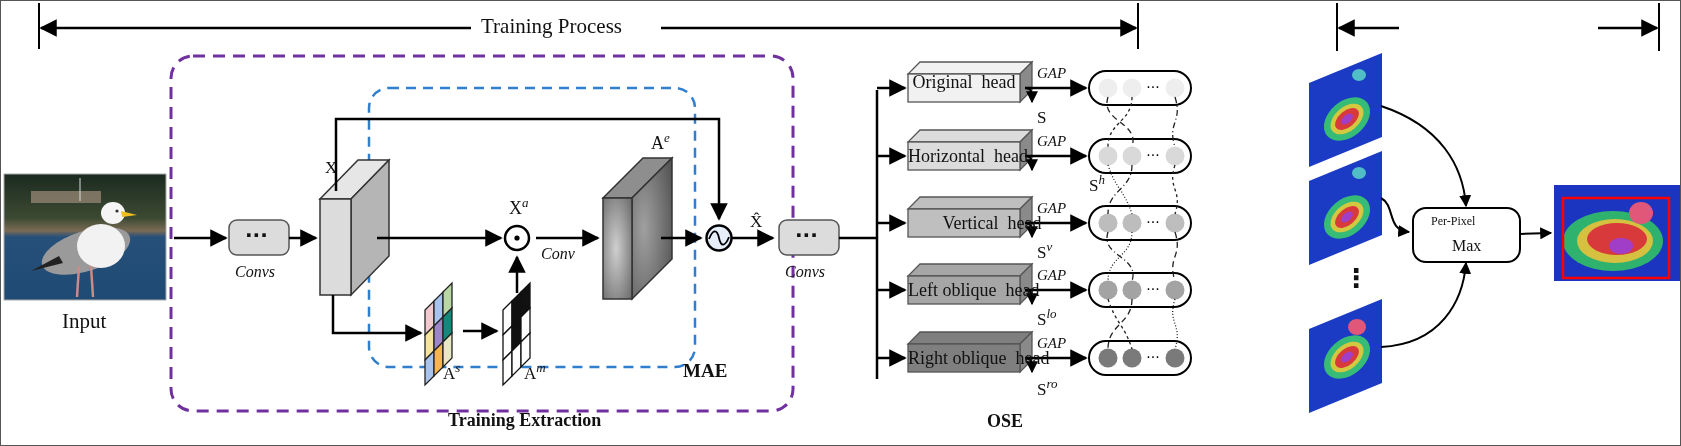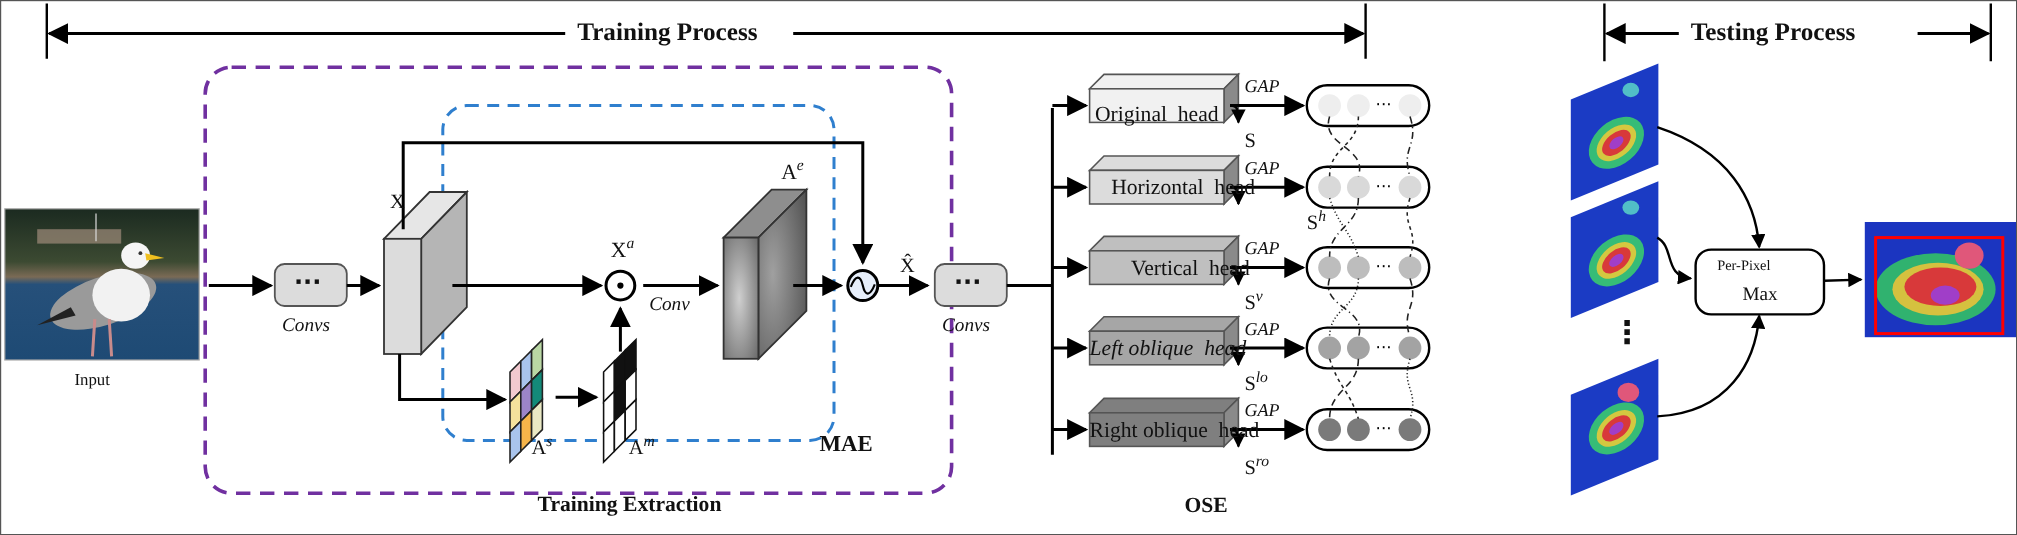--- a/index.html
+++ b/index.html
@@ -2,21 +2,21 @@
 <html><head>
 <meta charset="utf-8">
 <style>
   html, body { margin: 0; padding: 0; background: #ffffff; }
   body { width: 1681px; height: 446px; overflow: hidden; position: relative; }
   #stage { position: absolute; left: 0; top: 0; width: 1681px; height: 446px; border: 1px solid #555; box-sizing: border-box; }
   svg { position: absolute; left: 0; top: 0; }
   .lbl { position: absolute; font-family: "Liberation Serif", "DejaVu Serif", serif; color: #111; white-space: nowrap; line-height: 1; }
   .bold { font-weight: bold; }
   .ital { font-style: italic; }
-  .title { font-size: 21px; font-weight: bold; background: #fff; padding: 0 6px; }
+  .title { font-size: 21px; font-weight: normal; background: #fff; padding: 0 6px; }
   .head-label { font-size: 18px; }
   .sup { font-style: italic; font-size: 13px; vertical-align: super; }
 </style>
 </head>
 <body>
 
 <div id="stage">
 
 <svg width="1681" height="446" viewBox="0 0 1681 446">
   <defs>
@@ -287,23 +287,22 @@
     <ellipse cx="1612" cy="240" rx="50" ry="30" fill="#33c066" opacity="0.9"></ellipse>
     <ellipse cx="1614" cy="240" rx="38" ry="22" fill="#e8c23a" opacity="0.9"></ellipse>
     <ellipse cx="1616" cy="238" rx="30" ry="16" fill="#d8393a"></ellipse>
     <ellipse cx="1640" cy="212" rx="12" ry="11" fill="#e0577a"></ellipse>
     <ellipse cx="1620" cy="245" rx="12" ry="8" fill="#a03ec8"></ellipse>
     <rect id="bbox" x="1562" y="197" width="106" height="80" fill="none" stroke="#ff0000" stroke-width="2.5"></rect>
   </g>
 </svg>
 
 <div class="lbl title" style="left:474px; top:15px;">Training Process</div>
-<div class="lbl title" style="left:1402px; top:15px;">Testing Process</div>
-
-<div class="lbl" style="left:61px; top:310px; font-size:14px;">Input</div>
+
+<div class="lbl" style="left:61px; top:310px; font-size:21px;">Input</div>
 
 <div class="lbl bold" style="left:244px; top:224px; font-size:20px; font-family:'DejaVu Sans',sans-serif;">···</div>
 <div class="lbl ital" style="left:234px; top:263px; font-size:16px;">Convs</div>
 
 <div class="lbl" style="left:324px; top:158px; font-size:17px;">X</div>
 
 <div class="lbl" style="left:508px; top:195px; font-size:18px;">
   <span>X</span><span class="sup">a</span>
 </div>
 <div class="lbl ital" style="left:540px; top:245px; font-size:16px;">Conv</div>
@@ -318,30 +317,30 @@
   <span>A</span><span class="sup">m</span>
 </div>
 <div class="lbl bold" style="left:682px; top:360px; font-size:19px;">MAE</div>
 <div class="lbl bold" style="left:447px; top:410px; font-size:18px;">Training Extraction</div>
 
 <div class="lbl" style="left:749px; top:212px; font-size:17px;">X̂</div>
 <div class="lbl bold" style="left:794px; top:224px; font-size:20px; font-family:'DejaVu Sans',sans-serif;">···</div>
 <div class="lbl ital" style="left:784px; top:263px; font-size:16px;">Convs</div>
 
 <div id="head-labels">
-      <div class="lbl head-label" style="left: 907px; width: 112px; text-align: center; top: 85px; white-space: pre;">Original  head</div>
+      <div class="lbl head-label" style="left: 907px; width: 112px; text-align: center; top: 72px; white-space: pre;">Original  head</div>
       <div class="lbl ital" style="left: 1036px; top: 65px; font-size: 15px;">GAP</div>
       <div class="lbl" style="left: 1036px; top: 104px; font-size: 17px;"><span>S</span><span class="sup"></span></div>
-      <div class="lbl head-label" style="left: 907px; width: 112px; text-align: center; top: 146px; white-space: pre; margin-left: 18px;">Horizontal  head</div>
+      <div class="lbl head-label" style="left: 907px; width: 112px; text-align: center; top: 146px; white-space: pre;">Horizontal  head</div>
       <div class="lbl ital" style="left: 1036px; top: 133px; font-size: 15px;">GAP</div>
       <div class="lbl" style="left: 1088px; top: 172px; font-size: 17px;"><span>S</span><span class="sup">h</span></div>
       <div class="lbl head-label" style="left: 907px; width: 112px; text-align: center; top: 213px; white-space: pre; padding-left: 28px;">Vertical  head</div>
       <div class="lbl ital" style="left: 1036px; top: 200px; font-size: 15px;">GAP</div>
       <div class="lbl" style="left: 1036px; top: 239px; font-size: 17px;"><span>S</span><span class="sup">v</span></div>
-      <div class="lbl head-label" style="left: 907px; width: 112px; text-align: center; top: 280px; white-space: pre; font-style: italic;">Left oblique  head</div>
+      <div class="lbl head-label" style="left: 907px; width: 112px; text-align: center; top: 280px; white-space: pre;">Left oblique  head</div>
       <div class="lbl ital" style="left: 1036px; top: 267px; font-size: 15px;">GAP</div>
       <div class="lbl" style="left: 1036px; top: 306px; font-size: 17px;"><span>S</span><span class="sup">lo</span></div>
       <div class="lbl head-label" style="left: 907px; width: 112px; text-align: right; top: 348px; white-space: pre;">Right oblique  head</div>
       <div class="lbl ital" style="left: 1036px; top: 335px; font-size: 15px;">GAP</div>
       <div class="lbl" style="left: 1036px; top: 376px; font-size: 17px; text-align: center;"><span>S</span><span class="sup">ro</span></div>
     </div>
 
 <div class="lbl bold" style="left:986px; top:411px; font-size:18px;">OSE</div>
 
 <div class="lbl" style="left:1430px; top:214px; font-size:12px;">Per-Pixel</div>

